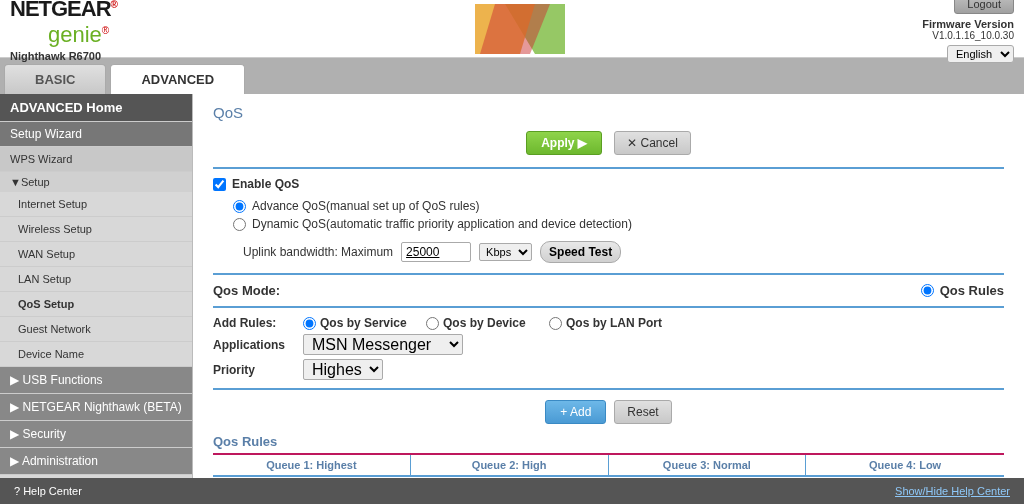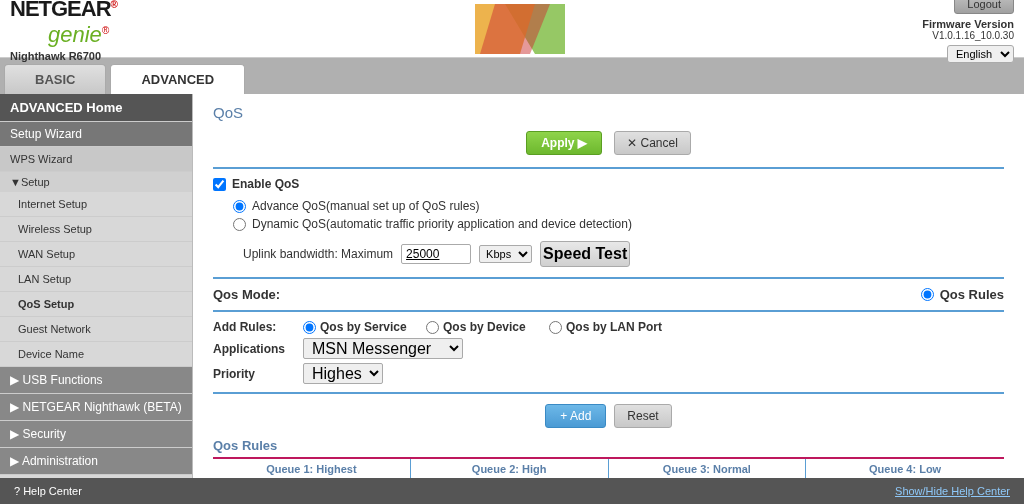--- a/index.html
+++ b/index.html
@@ -16,21 +16,21 @@
       height: 58px;
     }
     #logo-area { display: flex; align-items: center; flex-direction: column; }
     #netgear-logo {
       font-size: 22px;
       font-weight: bold;
       color: #1a1a1a;
       letter-spacing: -1px;
     }
     #netgear-logo span.r { color: #cc0000; font-size: 10px; vertical-align: super; }
-    #genie-logo { font-size: 22px; color: #6ab023; font-style: italic; margin-left: 24px; text-align: center; }
+    #genie-logo { font-size: 22px; color: #6ab023; margin-left: 24px; text-align: center; }
     #genie-logo span.r { color: #cc0000; font-size: 10px; vertical-align: super; }
     #model-name { font-size: 11px; font-weight: bold; margin-top: 2px; color: #333; }
     #logo-block { display: flex; flex-direction: column; }
     #diamond-shape {
       width: 90px;
       height: 50px;
       position: relative;
       overflow: hidden;
     }
     #diamond-shape svg { width: 100%; height: 100%; }
@@ -220,23 +220,23 @@
       width: 70px;
       border: 1px solid #aaa;
       border-radius: 2px;
       padding: 2px 4px;
       font-size: 12px;
       text-decoration: underline;
     }
     .btn-speed-test {
       background: linear-gradient(to bottom, #e8e8e8, #d0d0d0);
       border: 1px solid #aaa;
-      border-radius: 3px;
-      font-size: 16px;
-      padding: 3px 2px;
+      border-radius: 10px;
+      font-size: 12px;
+      padding: 3px 8px;
       cursor: pointer;
       font-weight: bold;
     }
     .kbps-select {
       border: 1px solid #aaa;
       border-radius: 2px;
       font-size: 11px;
       padding: 1px 2px;
     }
 

